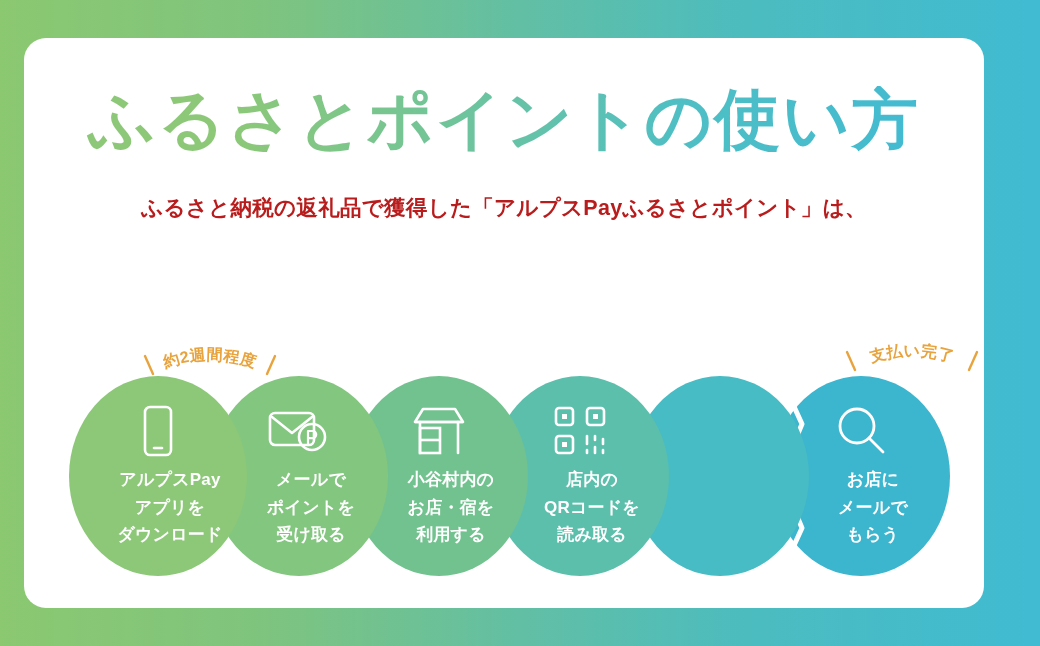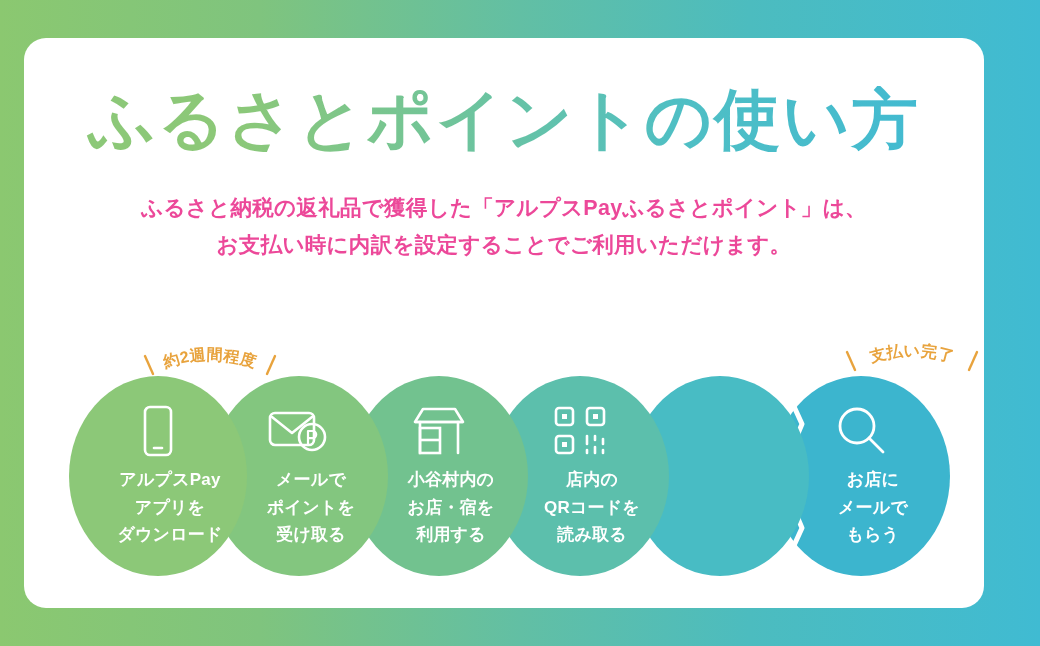--- a/index.html
+++ b/index.html
@@ -21,21 +21,21 @@
     position:absolute;left:0;top:48px;width:960px;text-align:center;
     font-size:66px;font-weight:700;letter-spacing:2px;line-height:1;
     background:linear-gradient(90deg,#8CC878 0%,#8CC878 22%,#6FC49B 45%,#4FBFC4 68%,#3FB9D4 100%);
     -webkit-background-clip:text;background-clip:text;
     color:transparent;-webkit-text-fill-color:transparent;
     white-space:nowrap;
   }
   
   #subtitle{
     position:absolute;left:0;top:152px;width:960px;text-align:center;
-    color:#ec4899;font-size:21.5px;font-weight:700;line-height:1.72;
+    color:#b91c1c;font-size:21.5px;font-weight:700;line-height:1.72;
     letter-spacing:0.3px;
   }
   #subtitle .ln{display:block;white-space:nowrap;}
   
   #steps{
     position:absolute;left:45px;top:300px;width:880px;height:250px;
   }
   .step{
     position:absolute;top:38px;width:178px;height:200px;
     display:flex;flex-direction:column;align-items:center;
@@ -77,21 +77,20 @@
 <body>
 
 <div id="page">
 
   <div id="card">
 
     <div id="title">ふるさとポイントの使い方</div>
 
     <div id="subtitle">
       <span class="ln">ふるさと納税の返礼品で獲得した「アルプスPayふるさとポイント」は、</span>
-      <span class="ln">お支払い時に内訳を設定することでご利用いただけます。</span>
     </div>
 
     <div id="steps">
         <div class="step" style="left: 0px; z-index: 10;">
           <div class="blob" style="background: rgb(140, 200, 120);"></div>
           <div class="inner">
             <div class="icon">
               <svg width="34" height="52" viewBox="0 0 34 52" fill="none" stroke="#fff" stroke-width="2.6">
                 <rect x="4" y="2" width="26" height="48" rx="5"></rect>
                 <line x1="13" y1="43" x2="21" y2="43" stroke-width="2.6" stroke-linecap="round"></line>

